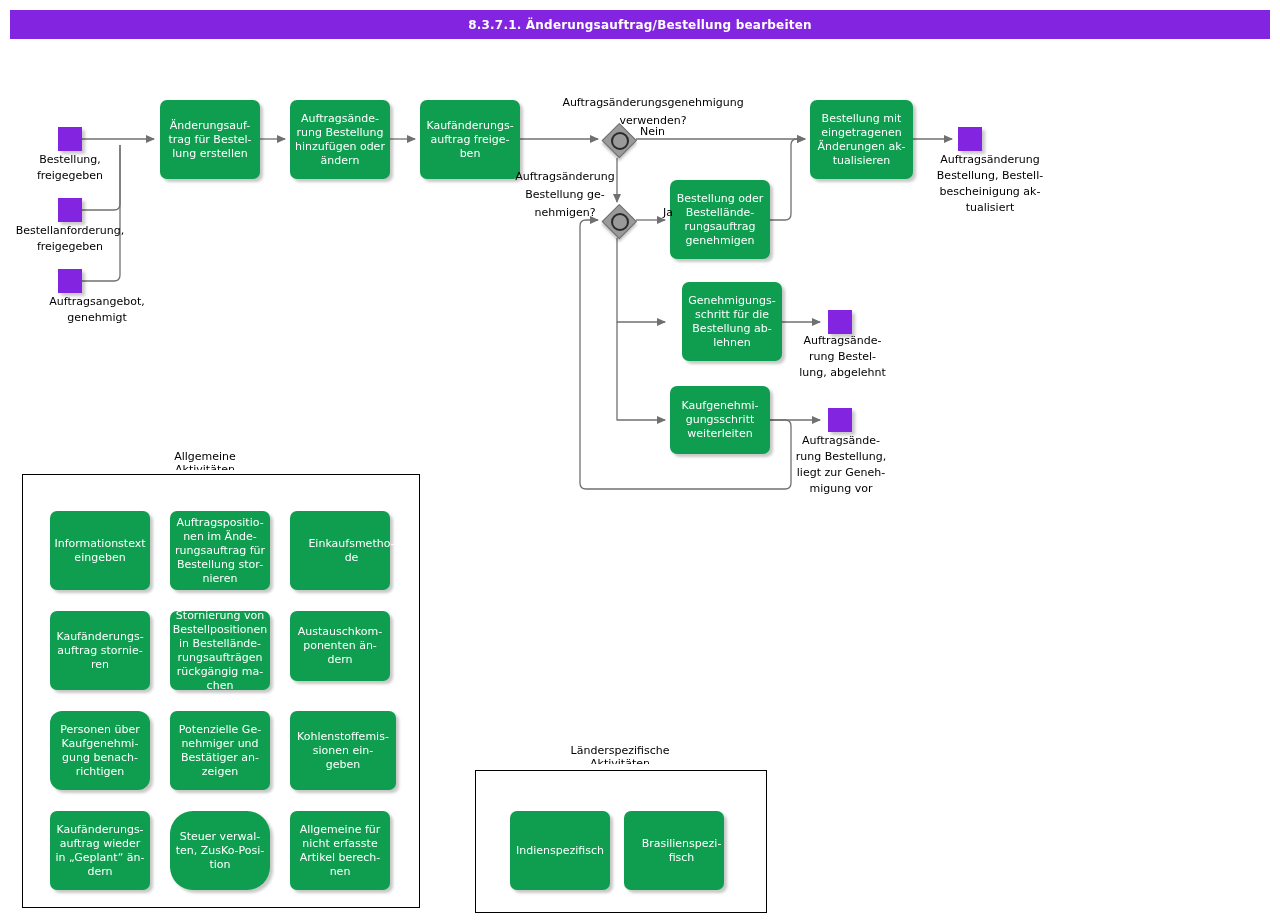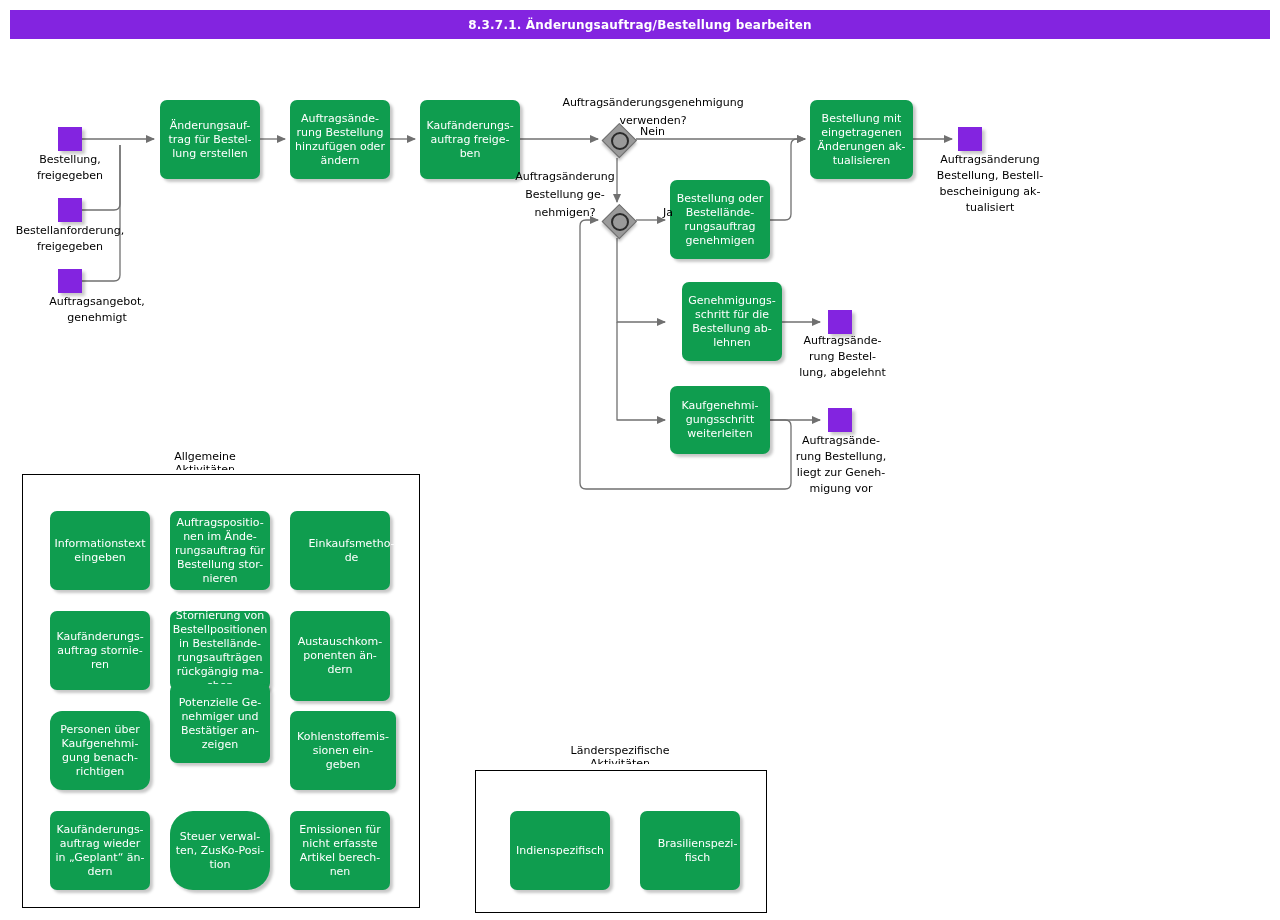--- a/index.html
+++ b/index.html
@@ -213,33 +213,33 @@
 ren</span>
   </div>
   <div class="task" style="left:170px;top:611px;width:100px;height:79px;">
     <span>Stornierung von
 Bestellpositionen
 in  Bestellände-
 rungsaufträgen
 rückgängig ma-
 chen</span>
   </div>
-  <div class="task" style="left:290px;top:611px;width:100px;height:90px;">
+  <div class="task" style="left:290px;top:611px;width:100px;height:70px;">
     <span>Austauschkom-
 ponenten   än-
 dern</span>
   </div>
 
   <div class="task" style="left:50px;top:711px;width:100px;height:79px;border-radius:12px;">
     <span>Personen über
 Kaufgenehmi-
 gung benach-
 richtigen</span>
   </div>
-  <div class="task" style="left:170px;top:684px;width:100px;height:79px;">
+  <div class="task" style="left:170px;top:711px;width:100px;height:79px;">
     <span>Potenzielle Ge-
 nehmiger und
 Bestätiger an-
 zeigen</span>
   </div>
   <div class="task" style="left:290px;top:711px;width:106px;height:79px;">
     <span>Kohlenstoffemis-
 sionen       ein-
 geben</span>
   </div>
@@ -249,31 +249,31 @@
 auftrag  wieder
 in „Geplant“  än-
 dern</span>
   </div>
   <div class="task" style="left:170px;top:811px;width:100px;height:79px;border-radius:23px;">
     <span>Steuer verwal-
 ten, ZusKo-Posi-
 tion</span>
   </div>
   <div class="task" style="left:290px;top:811px;width:100px;height:79px;">
-    <span>Emissionen für
+    <span>Allgemeine für
 nicht erfasste
 Artikel berech-
 nen</span>
   </div>
 
   <div class="grouplabel" style="left:555px;top:744px;width:130px;height:20px;">Länderspezifische
 Aktivitäten</div>
   <div class="group" style="left:475px;top:770px;width:290px;height:141px;"></div>
 
   <div class="task" style="left:510px;top:811px;width:100px;height:79px;">
     <span>Indienspezifisch</span>
   </div>
-  <div class="task" style="left:640px;top:811px;width:100px;height:79px;padding-left:20px;">
+  <div class="task" style="left:624px;top:811px;width:100px;height:79px;padding-left:20px;">
     <span>Brasilienspezi-
 fisch</span>
   </div>
 
 </div>
 
 </body></html>

